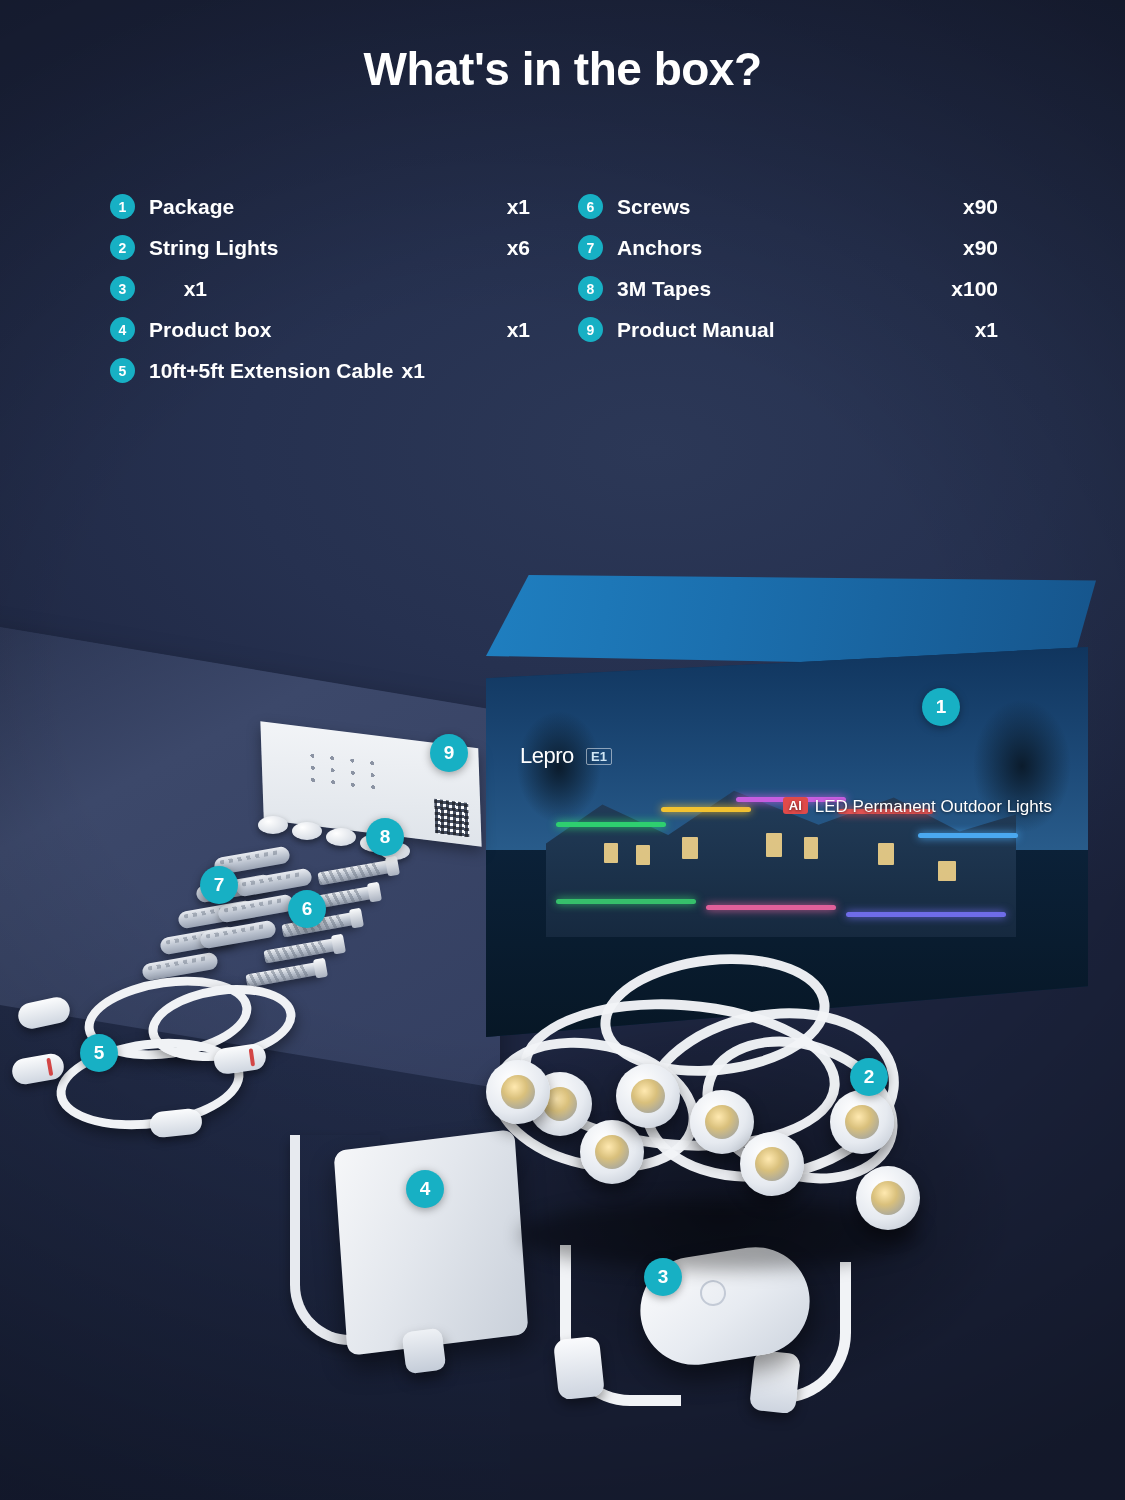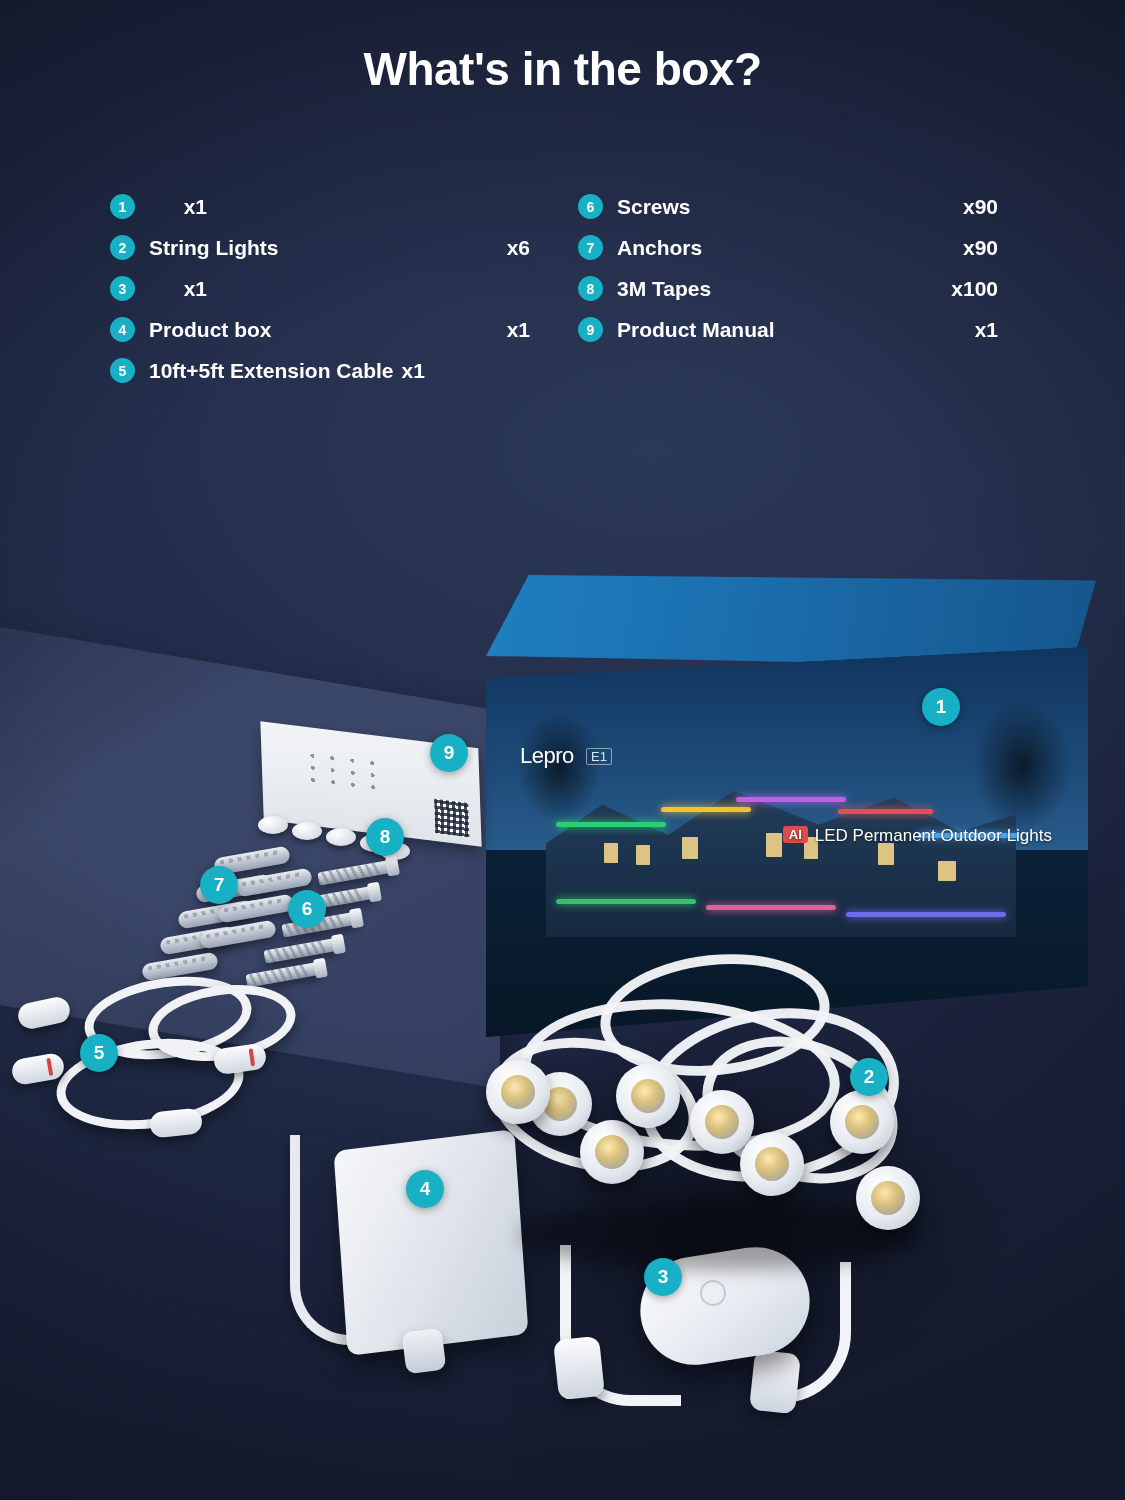--- a/index.html
+++ b/index.html
@@ -117,30 +117,30 @@
   .art-tree2{
     position:absolute;right:6px;top:50px;width:120px;height:230px;
     background:radial-gradient(ellipse 70px 95px at 50% 30%, rgba(10,25,40,.95), rgba(10,25,40,0) 70%);
   }
   .led{position:absolute;height:5px;border-radius:3px;filter:blur(0.4px);}
   .win{position:absolute;background:#f3d489;border-radius:1px;opacity:.9;}
   .logo{
     position:absolute;left:34px;top:96px;color:#fff;font-size:22px;font-weight:normal;letter-spacing:-.5px;
   }
   .logo-sub{
-    position:absolute;left:100px;top:101px;color:#cfe6f5;font-size:13px;font-weight:normal;
+    position:absolute;left:100px;top:101px;color:#cfe6f5;font-size:13px;font-weight:bold;
     border:1px solid rgba(255,255,255,.5);padding:0 4px;border-radius:2px;
   }
   .box-tagline{
     position:absolute;right:36px;top:150px;color:#ffffff;font-size:17px;
     text-shadow:0 1px 3px rgba(0,0,0,.6);white-space:nowrap;
   }
   .ai-chip{
     display:inline-block;background:#e04a4a;color:#fff;font-size:13px;font-weight:bold;
-    padding:1px 6px;border-radius:3px;margin-right:7px;vertical-align:2px;margin-top:29px;
+    padding:1px 6px;border-radius:3px;margin-right:7px;vertical-align:2px;
   }
 
   
   .manual{
     position:absolute;left:262px;top:735px;width:218px;height:98px;
     background:linear-gradient(175deg,#f2f4f7 0%,#dfe4ea 100%);
     transform:skewY(9deg) rotate(-2deg);
     box-shadow:0 6px 14px rgba(0,0,0,.35);
   }
   .manual-dots{
@@ -282,20 +282,21 @@
 </div>
 
 <div class="title">What's in the box?</div>
 
 <div class="legend">
   <div class="legend-cols">
 
     <div class="legend-col">
       <div class="legend-row">
         <div class="num-badge">1</div>
+        <div class="legend-label">Package</div>
         <div class="legend-qty">x1</div>
       </div>
       <div class="legend-row">
         <div class="num-badge">2</div>
         <div class="legend-label">String Lights</div>
         <div class="legend-qty">x6</div>
       </div>
       <div class="legend-row">
         <div class="num-badge">3</div>
         <div class="legend-qty">x1</div>

